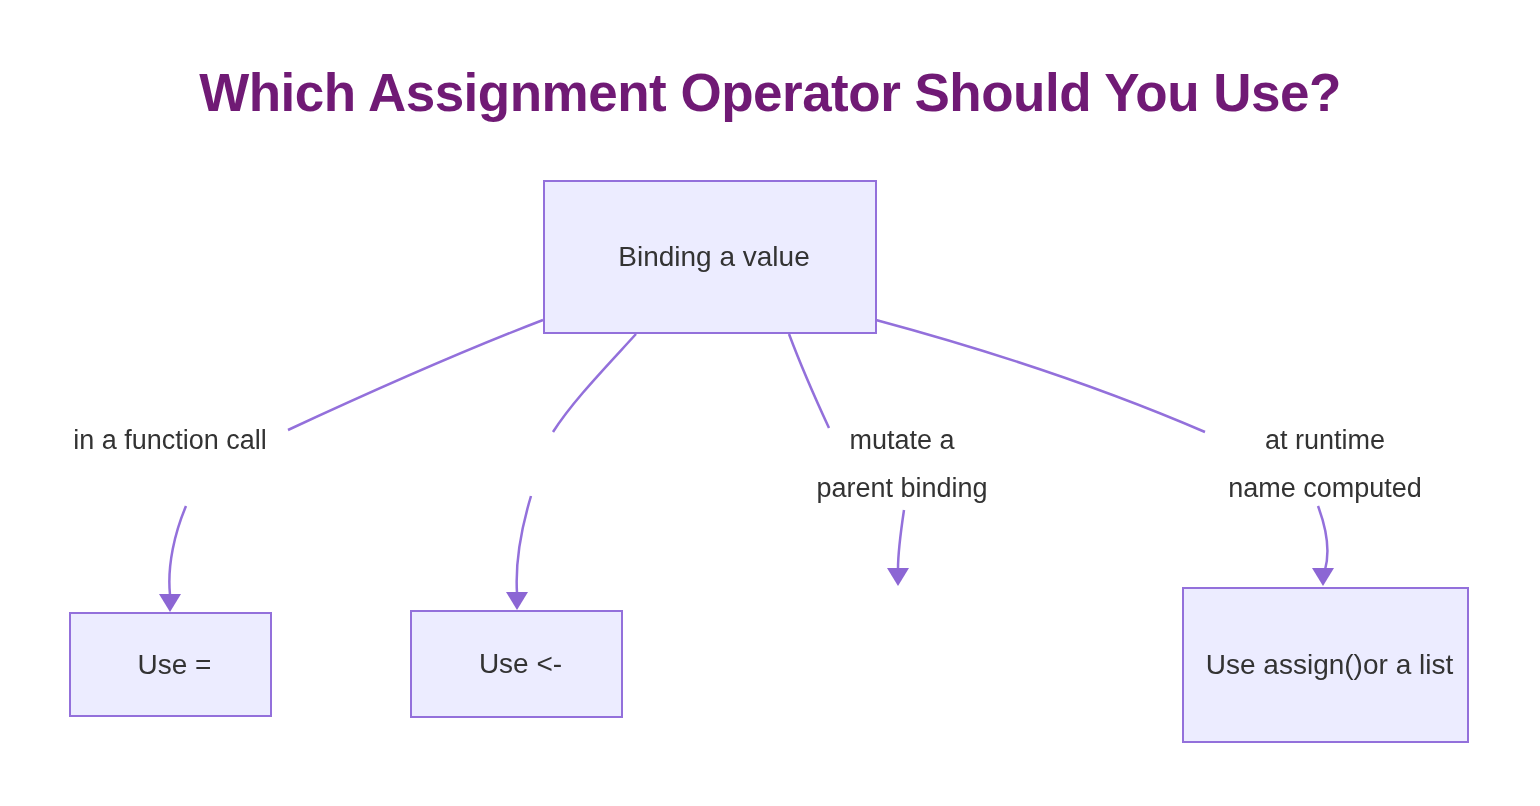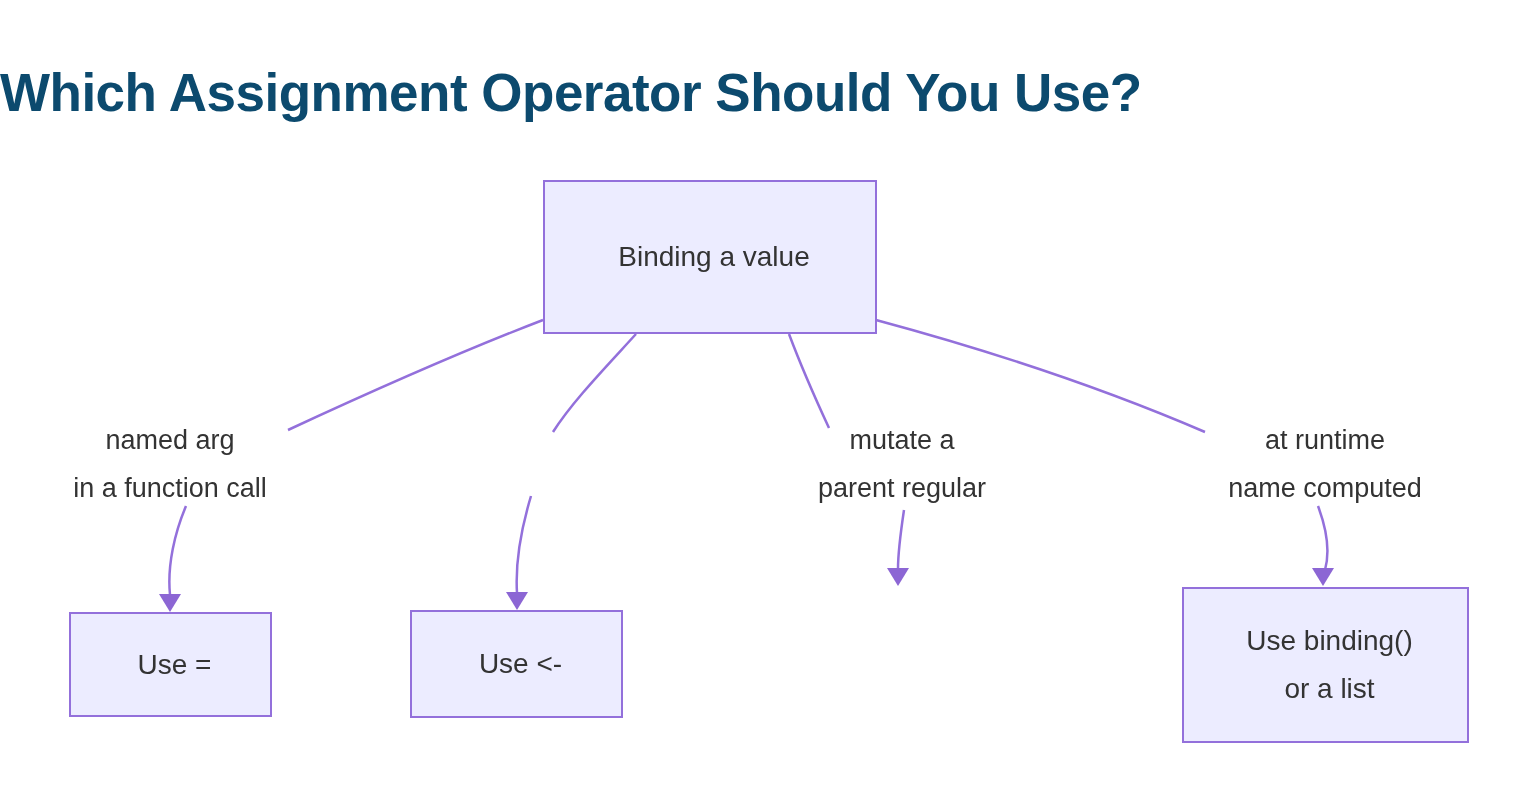--- a/index.html
+++ b/index.html
@@ -13,40 +13,41 @@
     width: 1540px;
     height: 806px;
     background: #ffffff;
     overflow: hidden;
   }
   .diagram-title {
     position: absolute;
     top: 62px;
     left: 0;
     width: 100%;
+    text-align: center;
     font-size: 53px;
     font-weight: 700;
-    color: #0c4a6e;
+    color: #701a75;
     letter-spacing: -0.5px;
   }
   .edges-layer {
     position: absolute;
     top: 0;
     left: 0;
     width: 1540px;
     height: 806px;
     z-index: 1;
   }
   .node {
     position: absolute;
     z-index: 2;
     background: #ECECFF;
     border: 2px solid #9370DB;
     display: flex;
-    flex-direction: column;
+    flex-direction: row;
     align-items: center;
     justify-content: center;
     text-align: center;
     color: #333333;
     font-size: 28px;
     line-height: 1.7;
     box-sizing: border-box;
     padding-left: 8px;
   }
   .edge-label {
@@ -92,36 +93,35 @@
     <path d="M876,320 C995,352 1112,392 1205,432" stroke-width="2.5" fill="none" stroke="#9370DB"></path>
     <path d="M1318,506 C1327,530 1330,552 1325,570" stroke-width="2.5" fill="none" stroke="#9370DB"></path>
     <path d="M1312,568 L1334,568 L1323,586 Z" fill="#8C66D4"></path>
   </svg>
 
   <div class="node node-root">
     <span>Binding a value</span>
   </div>
 
   <div class="edge-label edge-label-0">
-    <div>named arg</div>
     <div>in a function call</div>
   </div>
   <div class="edge-label edge-label-2">
     <div>mutate a</div>
-    <div>parent regular</div>
+    <div>parent binding</div>
   </div>
   <div class="edge-label edge-label-3">
     <div>at runtime</div>
     <div>name computed</div>
   </div>
 
   <div class="node node-leaf-0">
     <span>Use =</span>
   </div>
   <div class="node node-leaf-1">
     <span>Use &lt;-</span>
   </div>
   <div class="node node-leaf-3">
-    <span>Use binding()</span>
+    <span>Use assign()</span>
     <span>or a list</span>
   </div>
 
 </div>
 
 </body></html>

